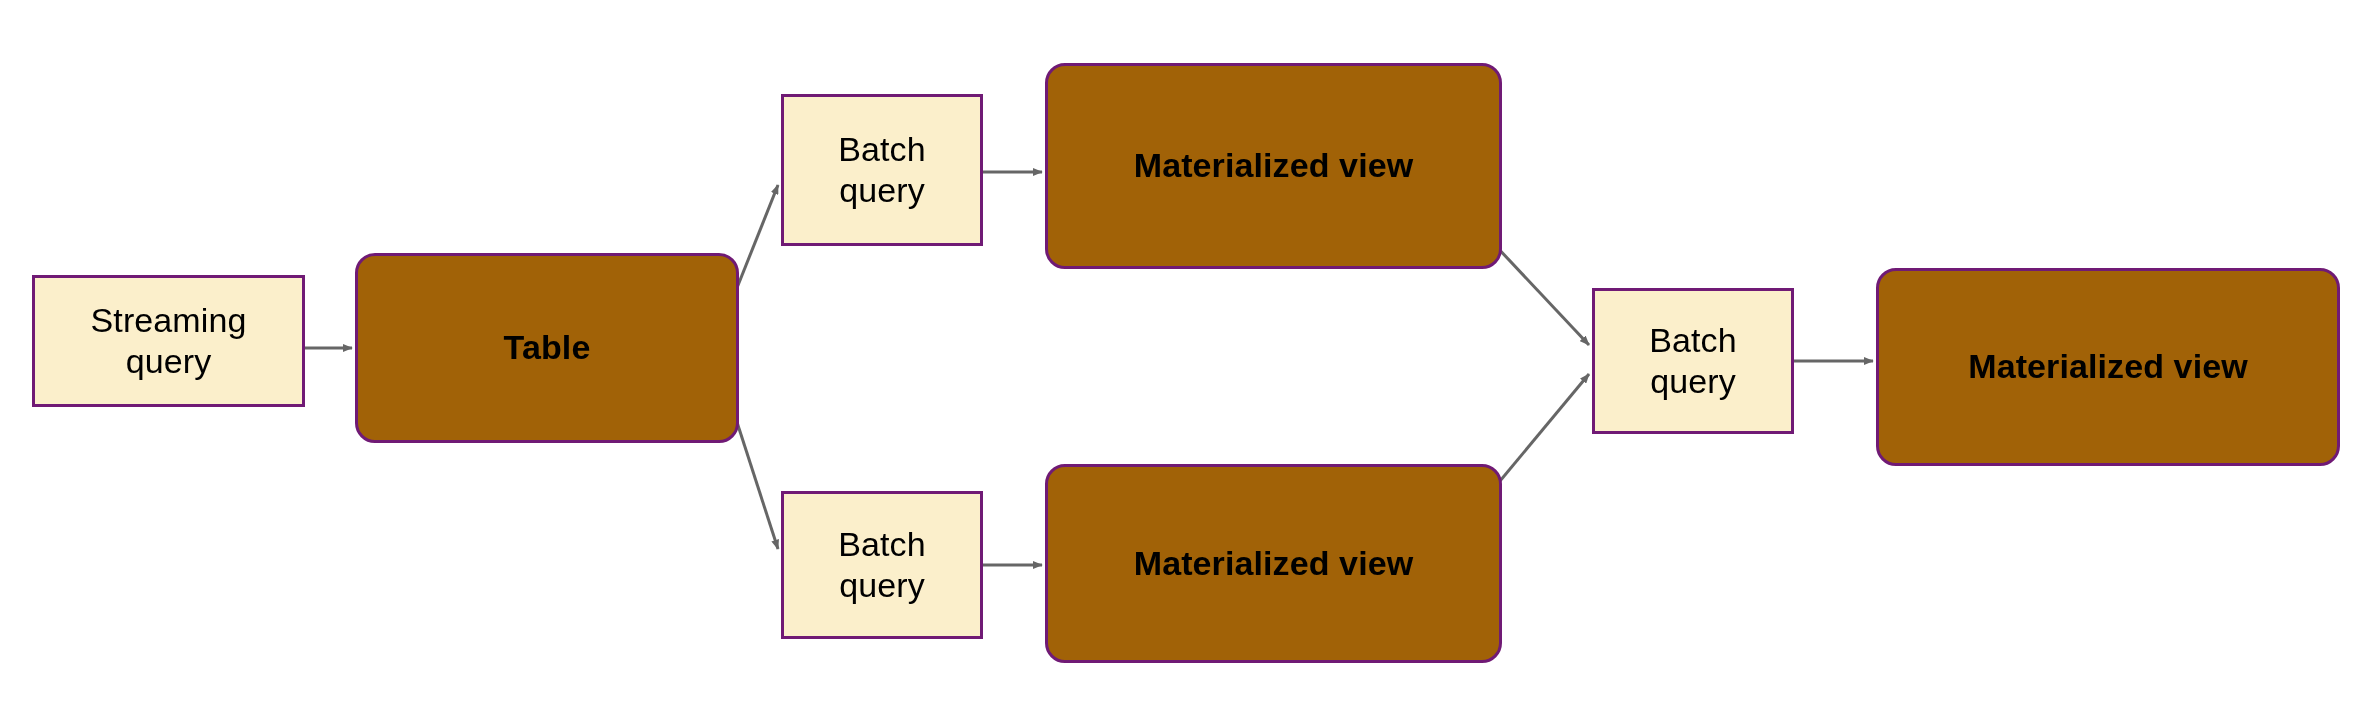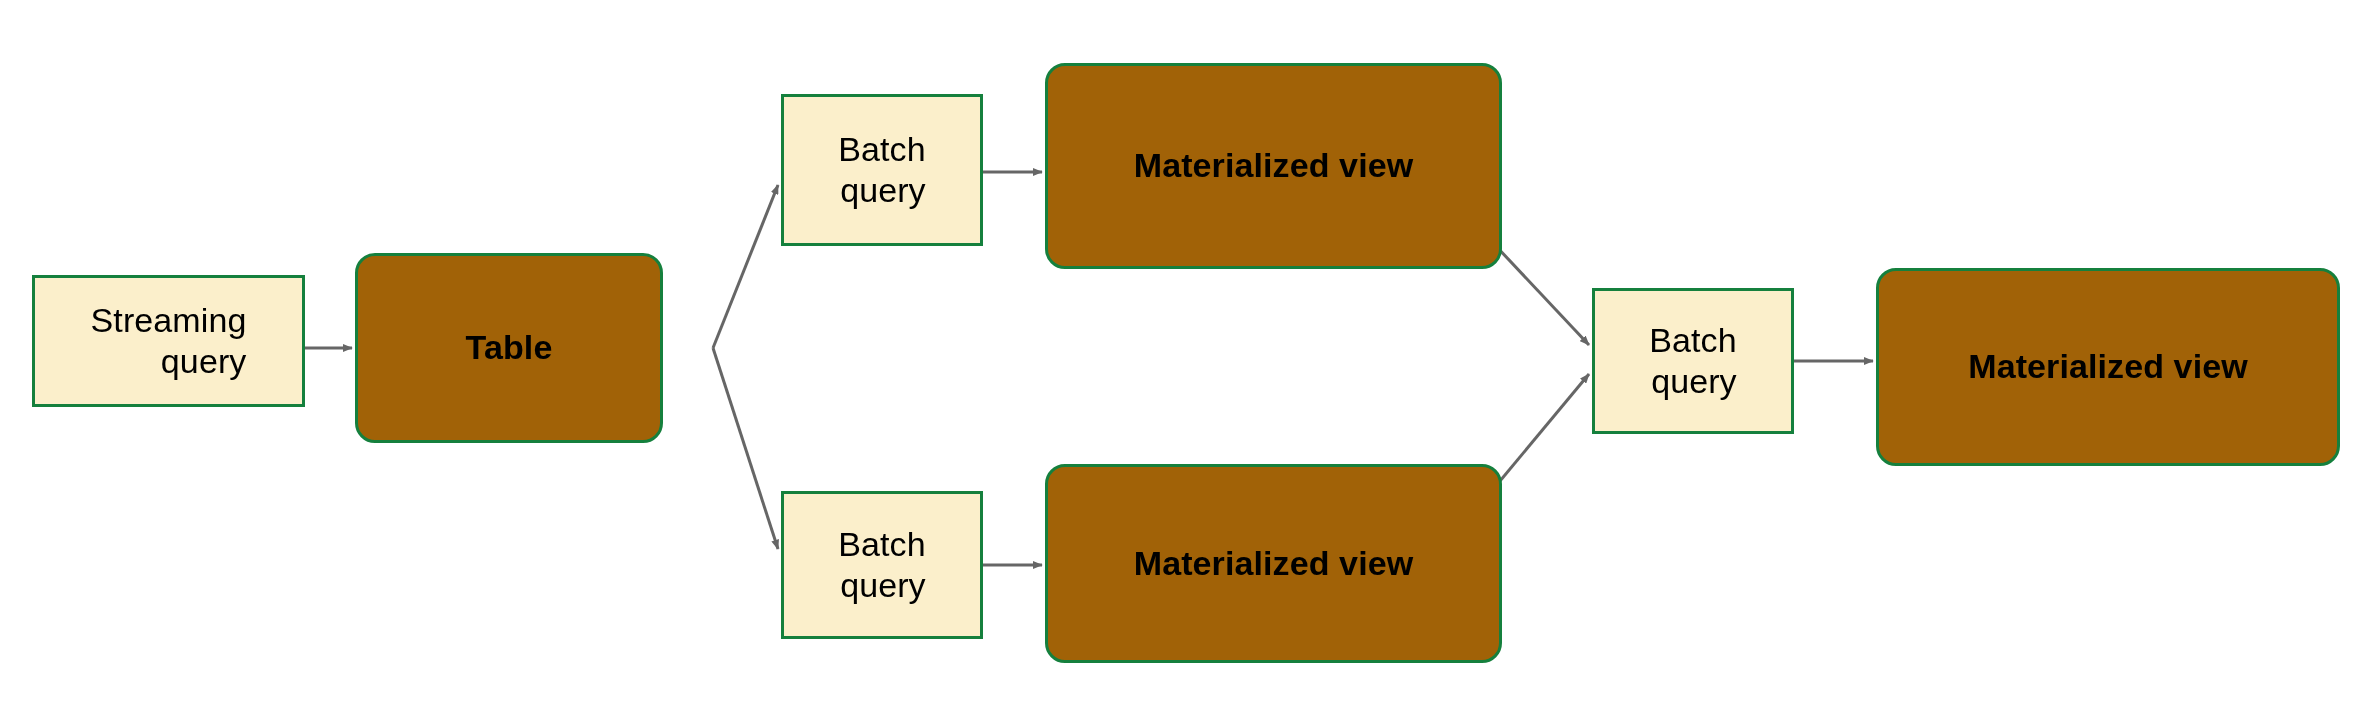--- a/index.html
+++ b/index.html
@@ -23,26 +23,26 @@
     top: 0;
     width: 2370px;
     height: 720px;
   }
   .node {
     position: absolute;
     box-sizing: border-box;
     display: flex;
     align-items: center;
     justify-content: center;
-    text-align: right;
+    text-align: center;
     color: #000000;
     font-size: 34px;
     line-height: 1.22;
     letter-spacing: 0.1px;
-    border: 3px solid #15803d;
+    border: 3px solid #701a75;
     z-index: 2;
   }
   .node-process {
     background: #FBEFCB;
     border-radius: 0;
   }
   .node-store {
     background: #a16207;
     border-radius: 20px;
     font-weight: bold;
@@ -74,21 +74,21 @@
         <line x1="1495" y1="487" x2="1589" y2="374"></line>
         <line x1="1794" y1="361" x2="1873" y2="361"></line>
       </g>
   </svg>
 
   <div class="node node-process" style="left: 32px; top: 275px; width: 273px; height: 132px;">
     <span class="node-label">Streaming
 query</span>
   </div>
 
-  <div class="node node-store" style="left: 355px; top: 253px; width: 308px; height: 190px;">
+  <div class="node node-store" style="left: 355px; top: 253px; width: 384px; height: 190px;">
     <span class="node-label">Table</span>
   </div>
 
   <div class="node node-process" style="left: 781px; top: 94px; width: 202px; height: 152px;">
     <span class="node-label">Batch
 query</span>
   </div>
 
   <div class="node node-store" style="left: 1045px; top: 63px; width: 457px; height: 206px;">
     <span class="node-label">Materialized view</span>

